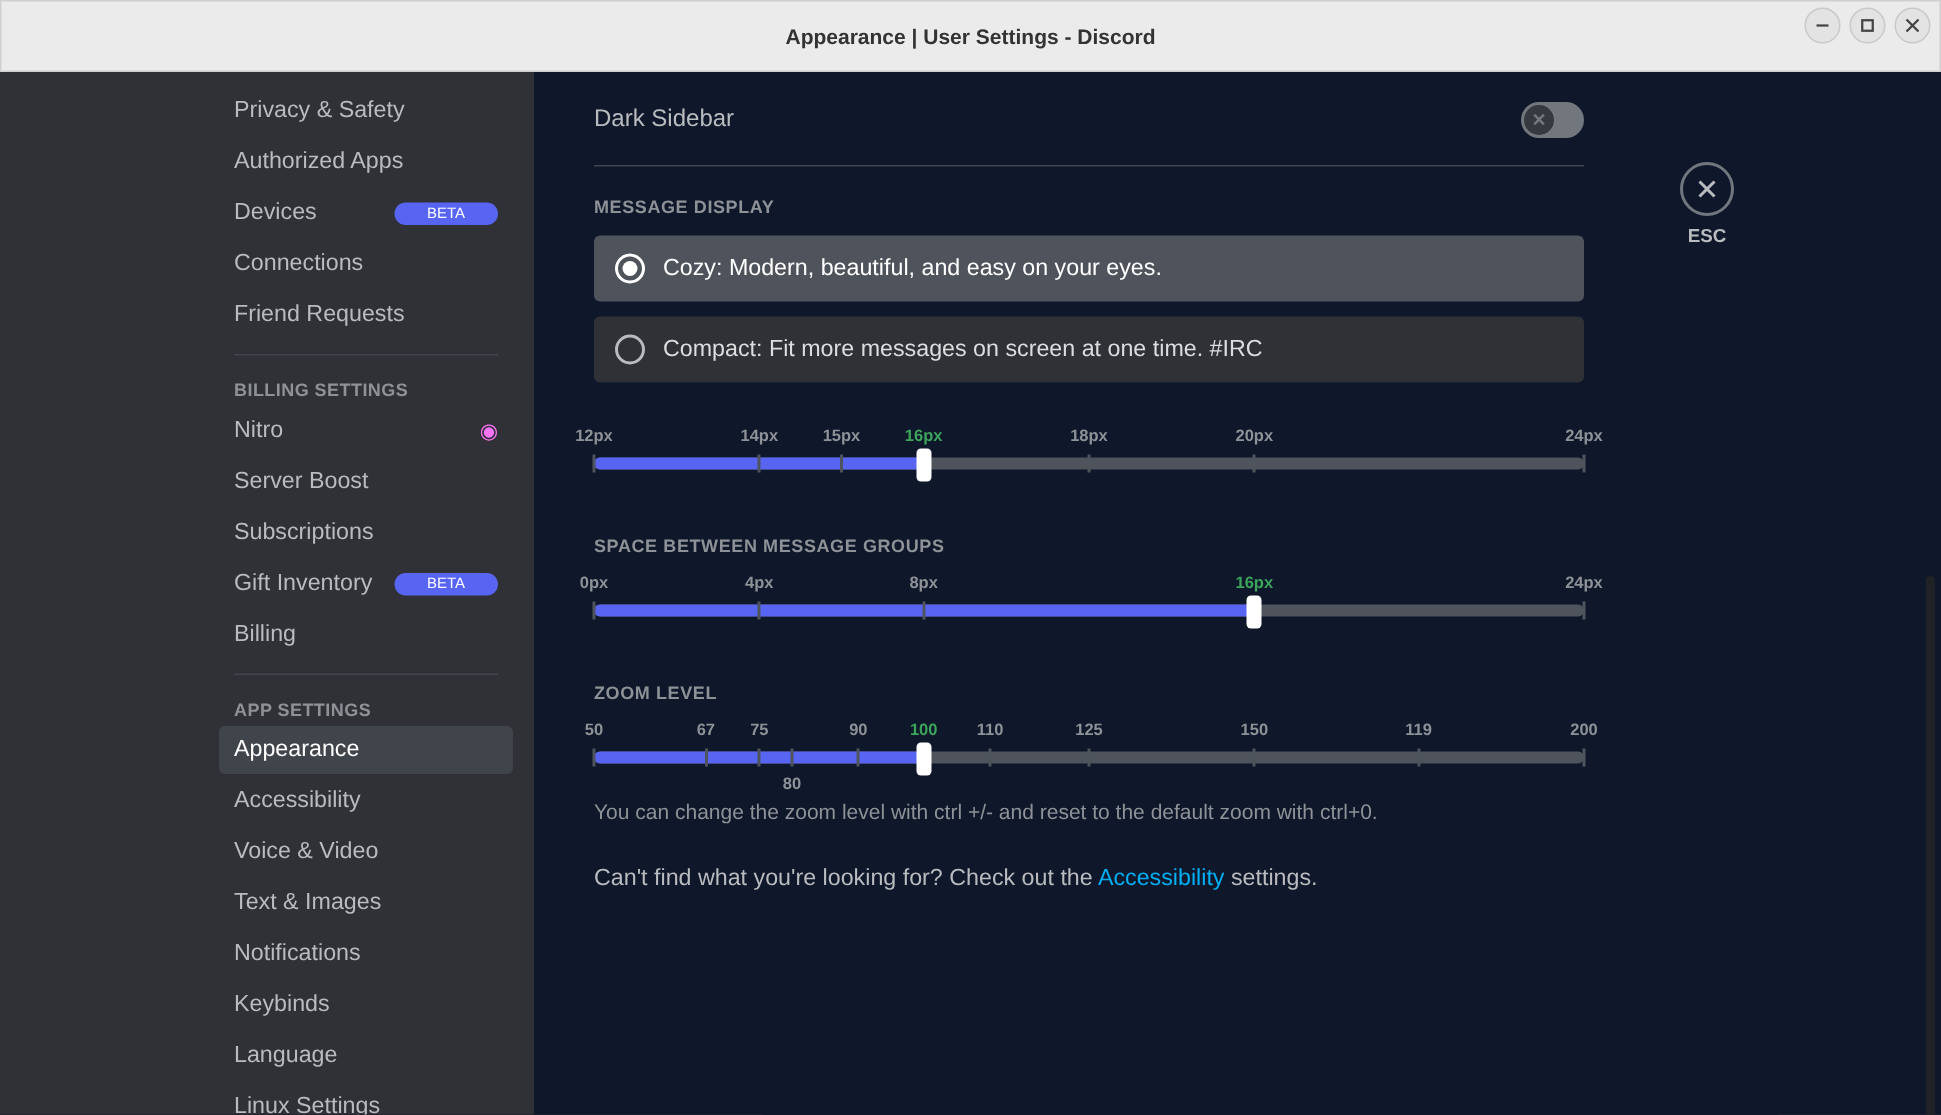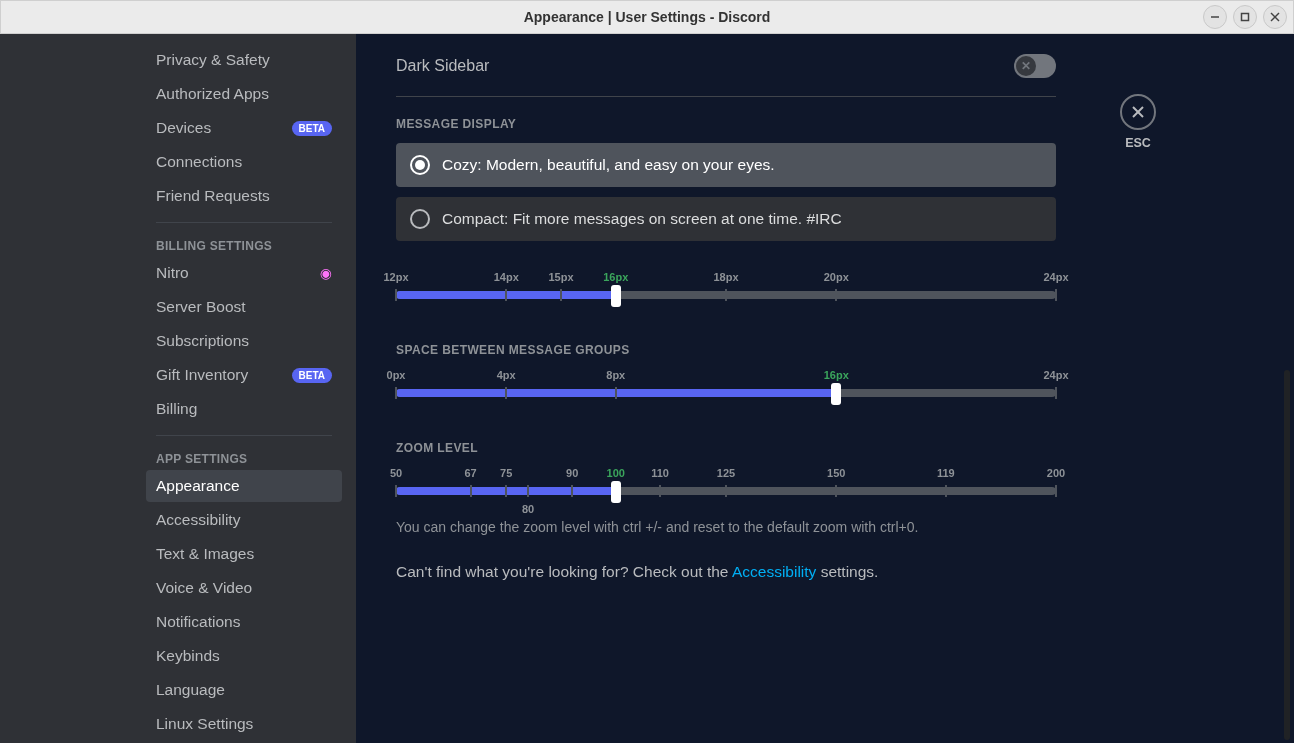--- a/index.html
+++ b/index.html
@@ -6,21 +6,21 @@
   body {
     font-family: -apple-system, BlinkMacSystemFont, "Segoe UI", Helvetica, Arial, sans-serif;
     background: #36393f;
     color: #dcddde;
     width: 1294px;
     height: 743px;
     overflow: hidden;
   }
   
   .titlebar {
-    height: 34px;
+    height: 48px;
     background: #ebebeb;
     border: 1px solid #cfcfcf;
     display: flex;
     align-items: center;
     justify-content: center;
     position: relative;
     color: #333;
     font-size: 14px;
     font-weight: 600;
   }
@@ -87,22 +87,22 @@
     padding: 6px 10px 4px 10px;
     font-size: 12px;
     font-weight: 700;
     color: #8e9297;
     letter-spacing: 0.3px;
   }
   .badge {
     background: #5865f2;
     color: #fff;
     font-size: 10px;
-    font-weight: 700;
-    padding: 2px 7px;
+    font-weight: 400;
+    padding: 2px 22px;
     border-radius: 9px;
   }
   .nitro-icon {
     color: #ff73fa;
     font-size: 14px;
   }
   
   .content-wrap {
     flex: 1;
     display: flex;
@@ -331,24 +331,24 @@
         </div>
         <div class="side-divider"></div>
         <div class="side-header">APP SETTINGS</div>
         <div class="side-item selected">
           <span>Appearance</span>
         </div>
         <div class="side-item">
           <span>Accessibility</span>
         </div>
         <div class="side-item">
+          <span>Voice &amp; Video</span>
+        </div>
+        <div class="side-item">
           <span>Text &amp; Images</span>
-        </div>
-        <div class="side-item">
-          <span>Voice &amp; Video</span>
         </div>
         <div class="side-item">
           <span>Notifications</span>
         </div>
         <div class="side-item">
           <span>Keybinds</span>
         </div>
         <div class="side-item">
           <span>Language</span>
         </div>

